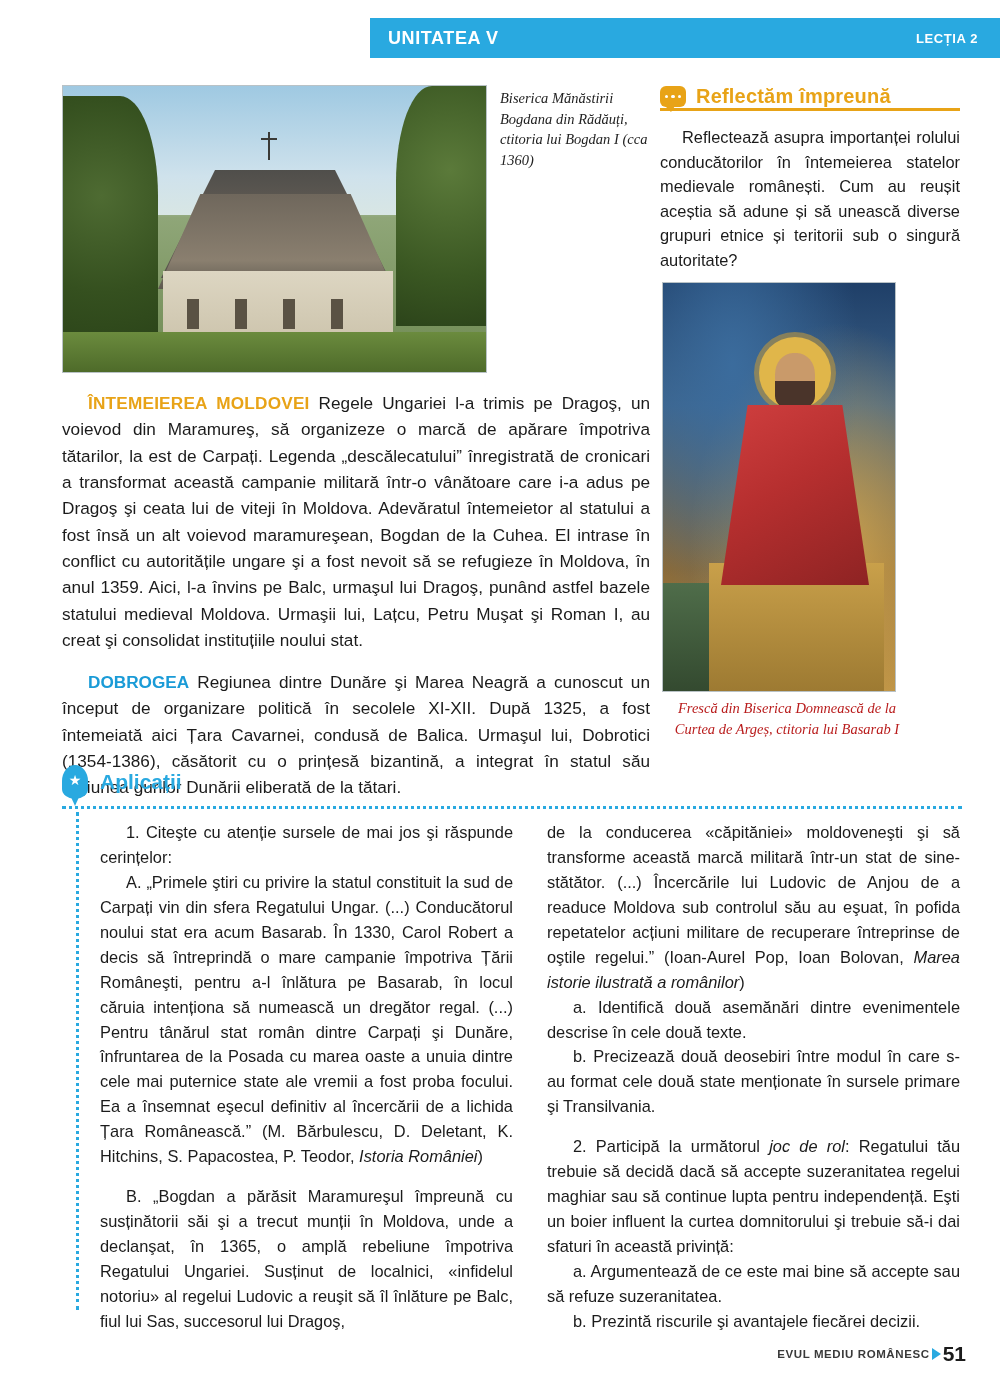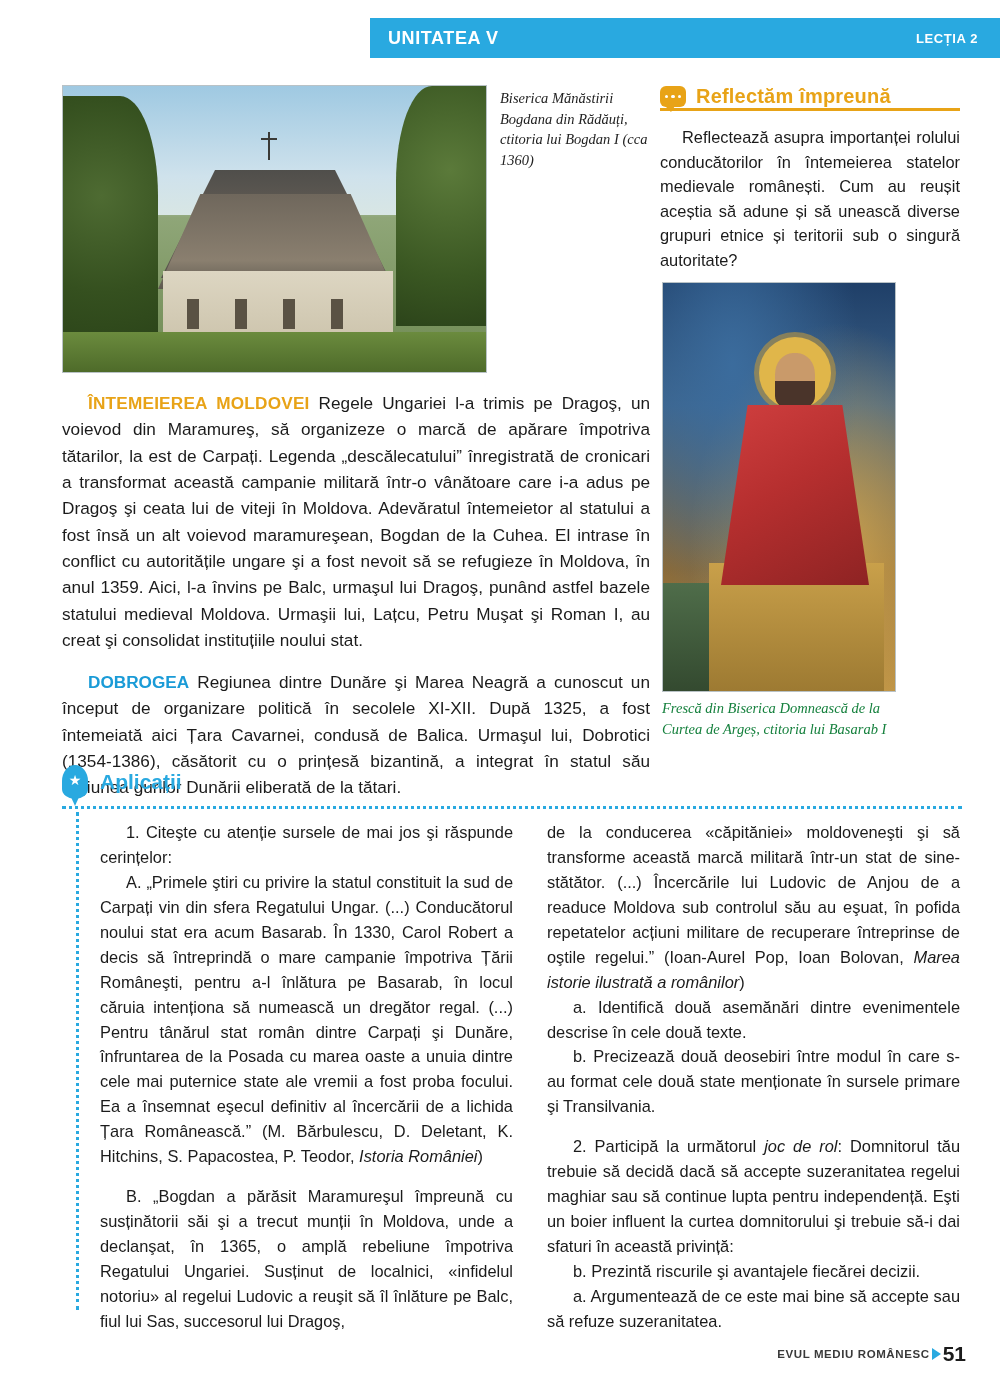--- a/index.html
+++ b/index.html
@@ -152,21 +152,21 @@
     position:absolute; left:46px; top:280px; width:175px; height:128px;
     background:linear-gradient(180deg,#c9a04a 0%, #9d7a32 100%);
   }
   .fresco-green {
     position:absolute; left:0px; top:300px; width:90px; height:110px;
     background:linear-gradient(180deg,#4f6d4a 0%, #33492f 100%);
   }
   .caption-fresco {
     position:absolute; left:662px; top:698px; width:250px;
     font-family:"Liberation Serif", serif; font-style:italic;
-    font-size:14.5px; line-height:1.42; text-align:left; color:#15803d;
+    font-size:14.5px; line-height:1.42; text-align:center; color:#b91c1c;
   }
 
   
   .apl-head {
     position:absolute; left:62px; top:765px; width:900px;
     display:flex; align-items:center; gap:12px;
   }
   .apl-pin {
     width:26px; height:34px; background:#29a9e0;
     border-radius:13px 13px 13px 13px / 16px 16px 10px 10px;
@@ -279,23 +279,23 @@
 <div class="apl-cols">
   <div class="apl-col">
     <p class="ind">1. Citeşte cu atenție sursele de mai jos şi răspunde cerințelor:</p>
     <p class="ind"><span>A. „Primele ştiri cu privire la statul constituit la sud de Carpați vin din sfera Regatului Ungar. (...) Conducătorul noului stat era acum Basarab. În 1330, Carol Robert a decis să întreprindă o mare campanie împotriva Țării Româneşti, pentru a-l înlătura pe Basarab, în locul căruia intenționa să numească un dregător regal. (...) Pentru tânărul stat român dintre Carpați şi Dunăre, înfruntarea de la Posada cu marea oaste a unuia dintre cele mai puternice state ale vremii a fost proba focului. Ea a însemnat eşecul definitiv al încercării de a lichida Țara Românească.” (M. Bărbulescu, D. Deletant, K. Hitchins, S. Papacostea, P. Teodor, </span><i>Istoria României</i><span>)</span></p>
     <p class="ind gap">B. „Bogdan a părăsit Maramureşul împreună cu susținătorii săi şi a trecut munții în Moldova, unde a declanşat, în 1365, o amplă rebeliune împotriva Regatului Ungariei. Susținut de localnici, «infidelul notoriu» al regelui Ludovic a reuşit să îl înlăture pe Balc, fiul lui Sas, succesorul lui Dragoş,</p>
   </div>
   <div class="apl-col">
     <p><span>de la conducerea «căpităniei» moldoveneşti şi să transforme această marcă militară într-un stat de sine-stătător. (...) Încercările lui Ludovic de Anjou de a readuce Moldova sub controlul său au eşuat, în pofida repetatelor acțiuni militare de recuperare întreprinse de oştile regelui.” (Ioan-Aurel Pop, Ioan Bolovan, </span><i>Marea istorie ilustrată a românilor</i><span>)</span></p>
     <p class="ind">a. Identifică două asemănări dintre evenimentele descrise în cele două texte.</p>
     <p class="ind">b. Precizează două deosebiri între modul în care s-au format cele două state menționate în sursele primare şi Transilvania.</p>
-    <p class="ind gap"><span>2. Participă la următorul </span><i>joc de rol</i><span>: Domnitorul tău trebuie să decidă dacă să accepte suzeranitatea regelui maghiar sau să continue lupta pentru independență. Eşti un boier influent la curtea domnitorului şi trebuie să-i dai sfaturi în această privință:</span></p>
+    <p class="ind gap"><span>2. Participă la următorul </span><i>joc de rol</i><span>: Regatului tău trebuie să decidă dacă să accepte suzeranitatea regelui maghiar sau să continue lupta pentru independență. Eşti un boier influent la curtea domnitorului şi trebuie să-i dai sfaturi în această privință:</span></p>
+    <p class="ind">a. Argumentează de ce este mai bine să accepte sau să refuze suzeranitatea.</p>
     <p class="ind">b. Prezintă riscurile şi avantajele fiecărei decizii.</p>
-    <p class="ind">a. Argumentează de ce este mai bine să accepte sau să refuze suzeranitatea.</p>
   </div>
 </div>
 
 <div class="footer">
   <span class="footer-text">EVUL MEDIU ROMÂNESC</span>
   <span class="footer-tri"></span>
   <span class="footer-num">51</span>
 </div>
 
 </body></html>

